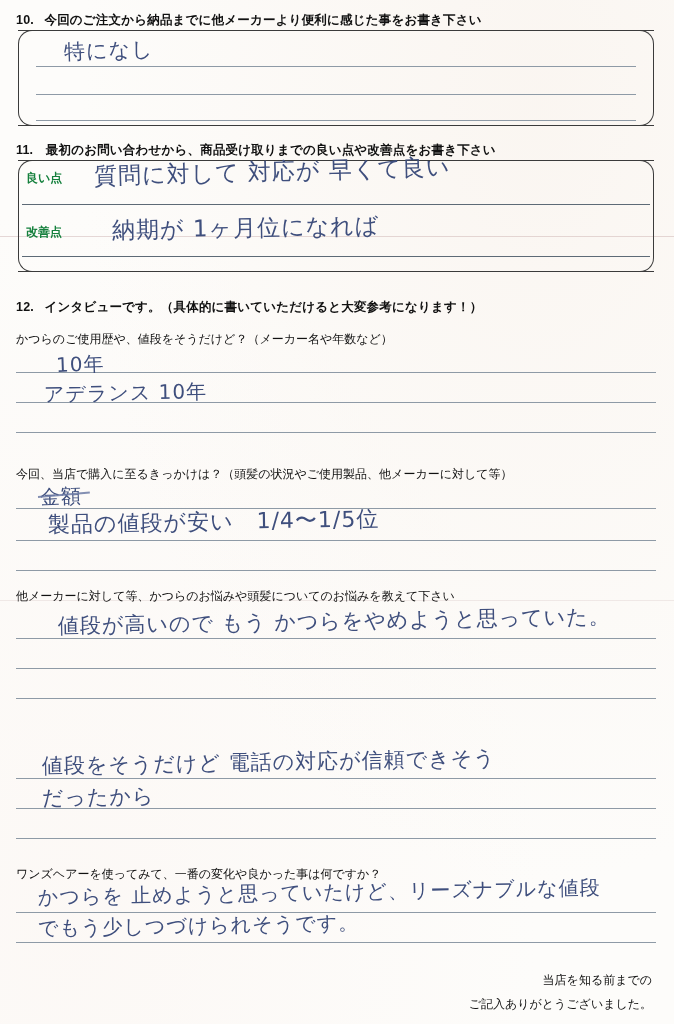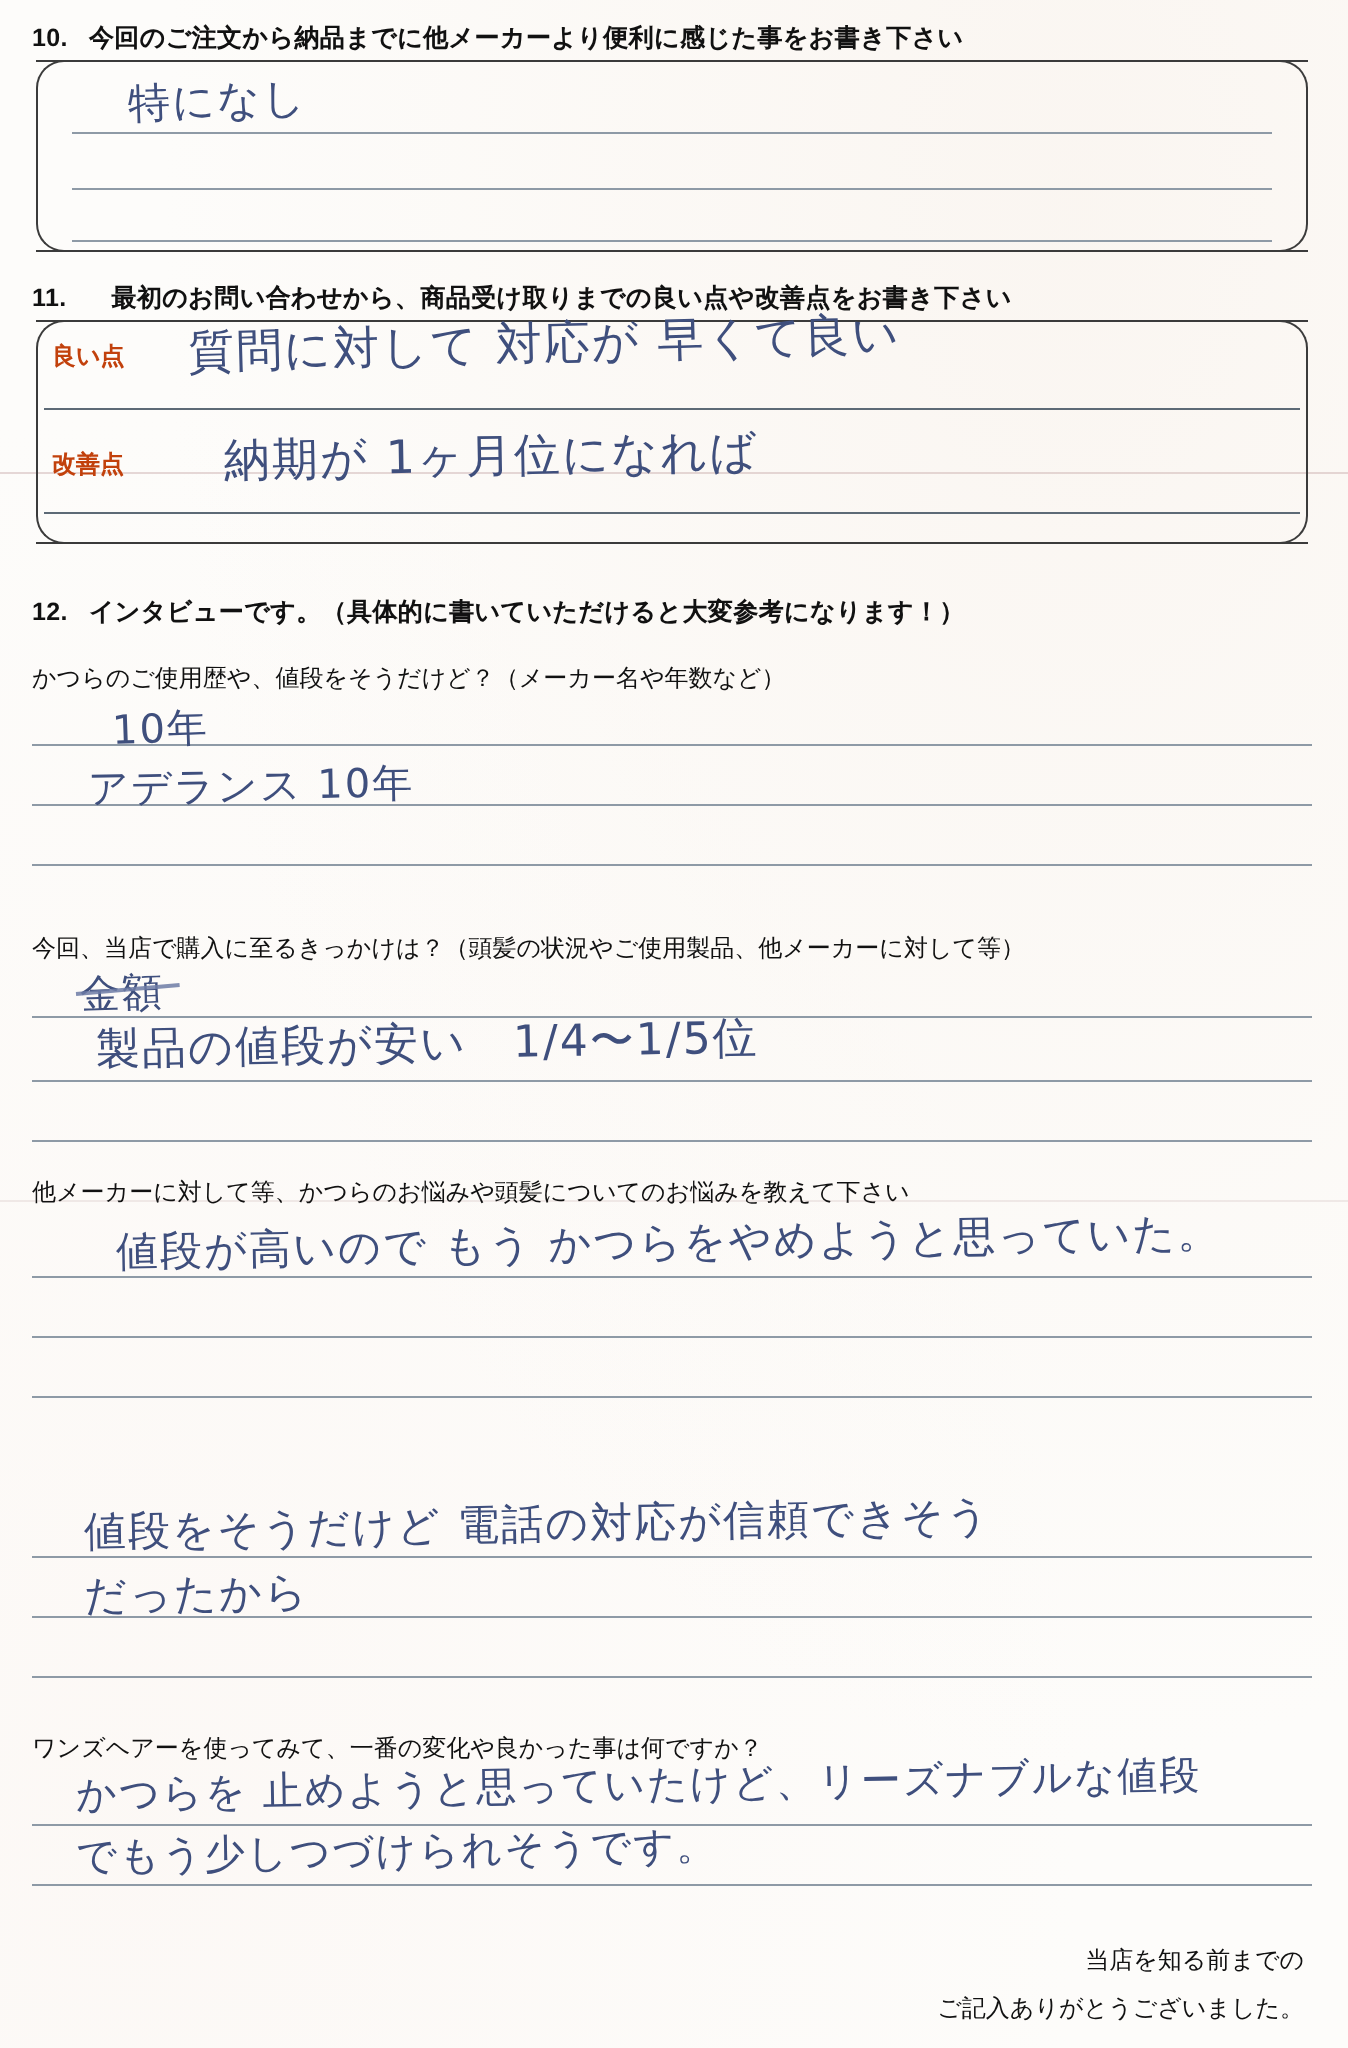--- a/index.html
+++ b/index.html
@@ -86,21 +86,21 @@
     background: #8e9aa6;
   }
   .rule.dark {
     background: #5d6a76;
   }
 
   .tag {
     position: absolute;
     font-size: 12px;
     font-weight: 700;
-    color: #c2410c;
+    color: #15803d;
   }
 
   
   .hand {
     position: absolute;
     font-family: "DejaVu Sans", sans-serif;
     color: #4d5a86;
     white-space: nowrap;
     transform-origin: left center;
     letter-spacing: 1px;
@@ -140,21 +140,21 @@
     <div class="bracket-right"></div>
   </div>
   <div class="rule" style="left:36px; top:66px; width:600px;"></div>
   <div class="rule" style="left:36px; top:94px; width:600px;"></div>
   <div class="rule" style="left:36px; top:120px; width:600px;"></div>
 
   <div class="hand ink" style="left:64px; top:38px; font-size:21px; transform:rotate(-2deg);">特になし</div>
 
   <div style="position:absolute; left:16px; top:140px;">
     <span class="q-label">11.</span>
-    <span class="q-label" style="margin-left:18px;">最初のお問い合わせから、商品受け取りまでの良い点や改善点をお書き下さい</span>
+    <span class="q-label" style="margin-left:8px;">最初のお問い合わせから、商品受け取りまでの良い点や改善点をお書き下さい</span>
   </div>
 
   <div class="bracket-box open" style="left:18px; top:160px; width:636px; height:110px;">
     <div class="bracket-left"></div>
     <div class="bracket-right"></div>
   </div>
 
   <div class="tag" style="left:26px; top:170px;">良い点</div>
   <div class="rule dark" style="left:22px; top:204px; width:628px;"></div>
   <div class="tag" style="left:26px; top:224px;">改善点</div>

